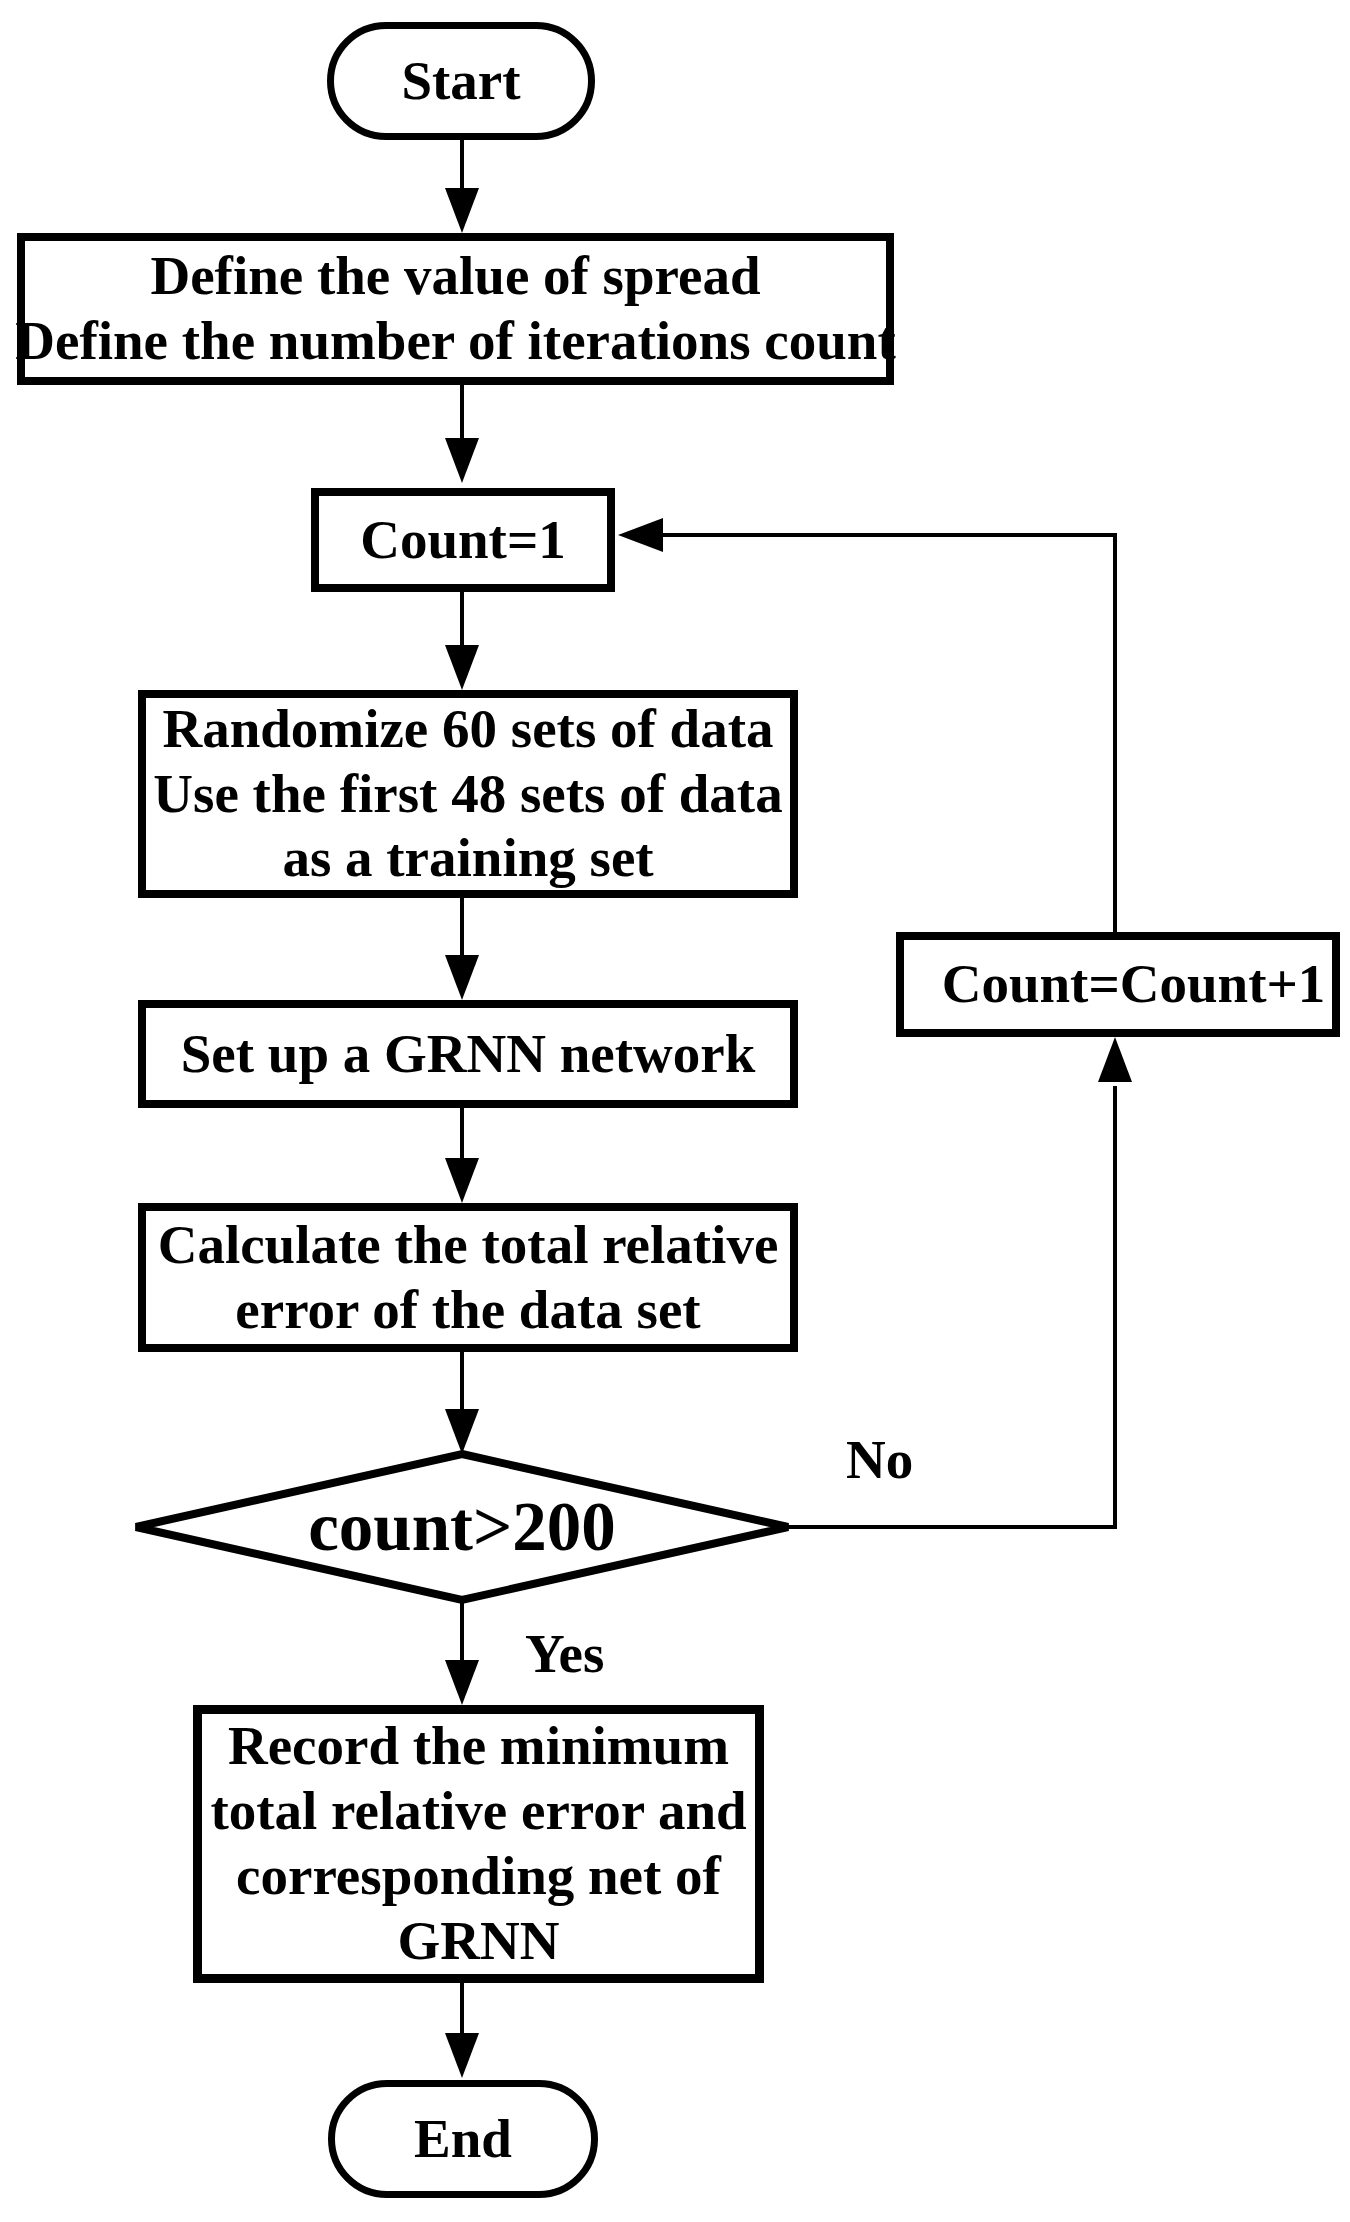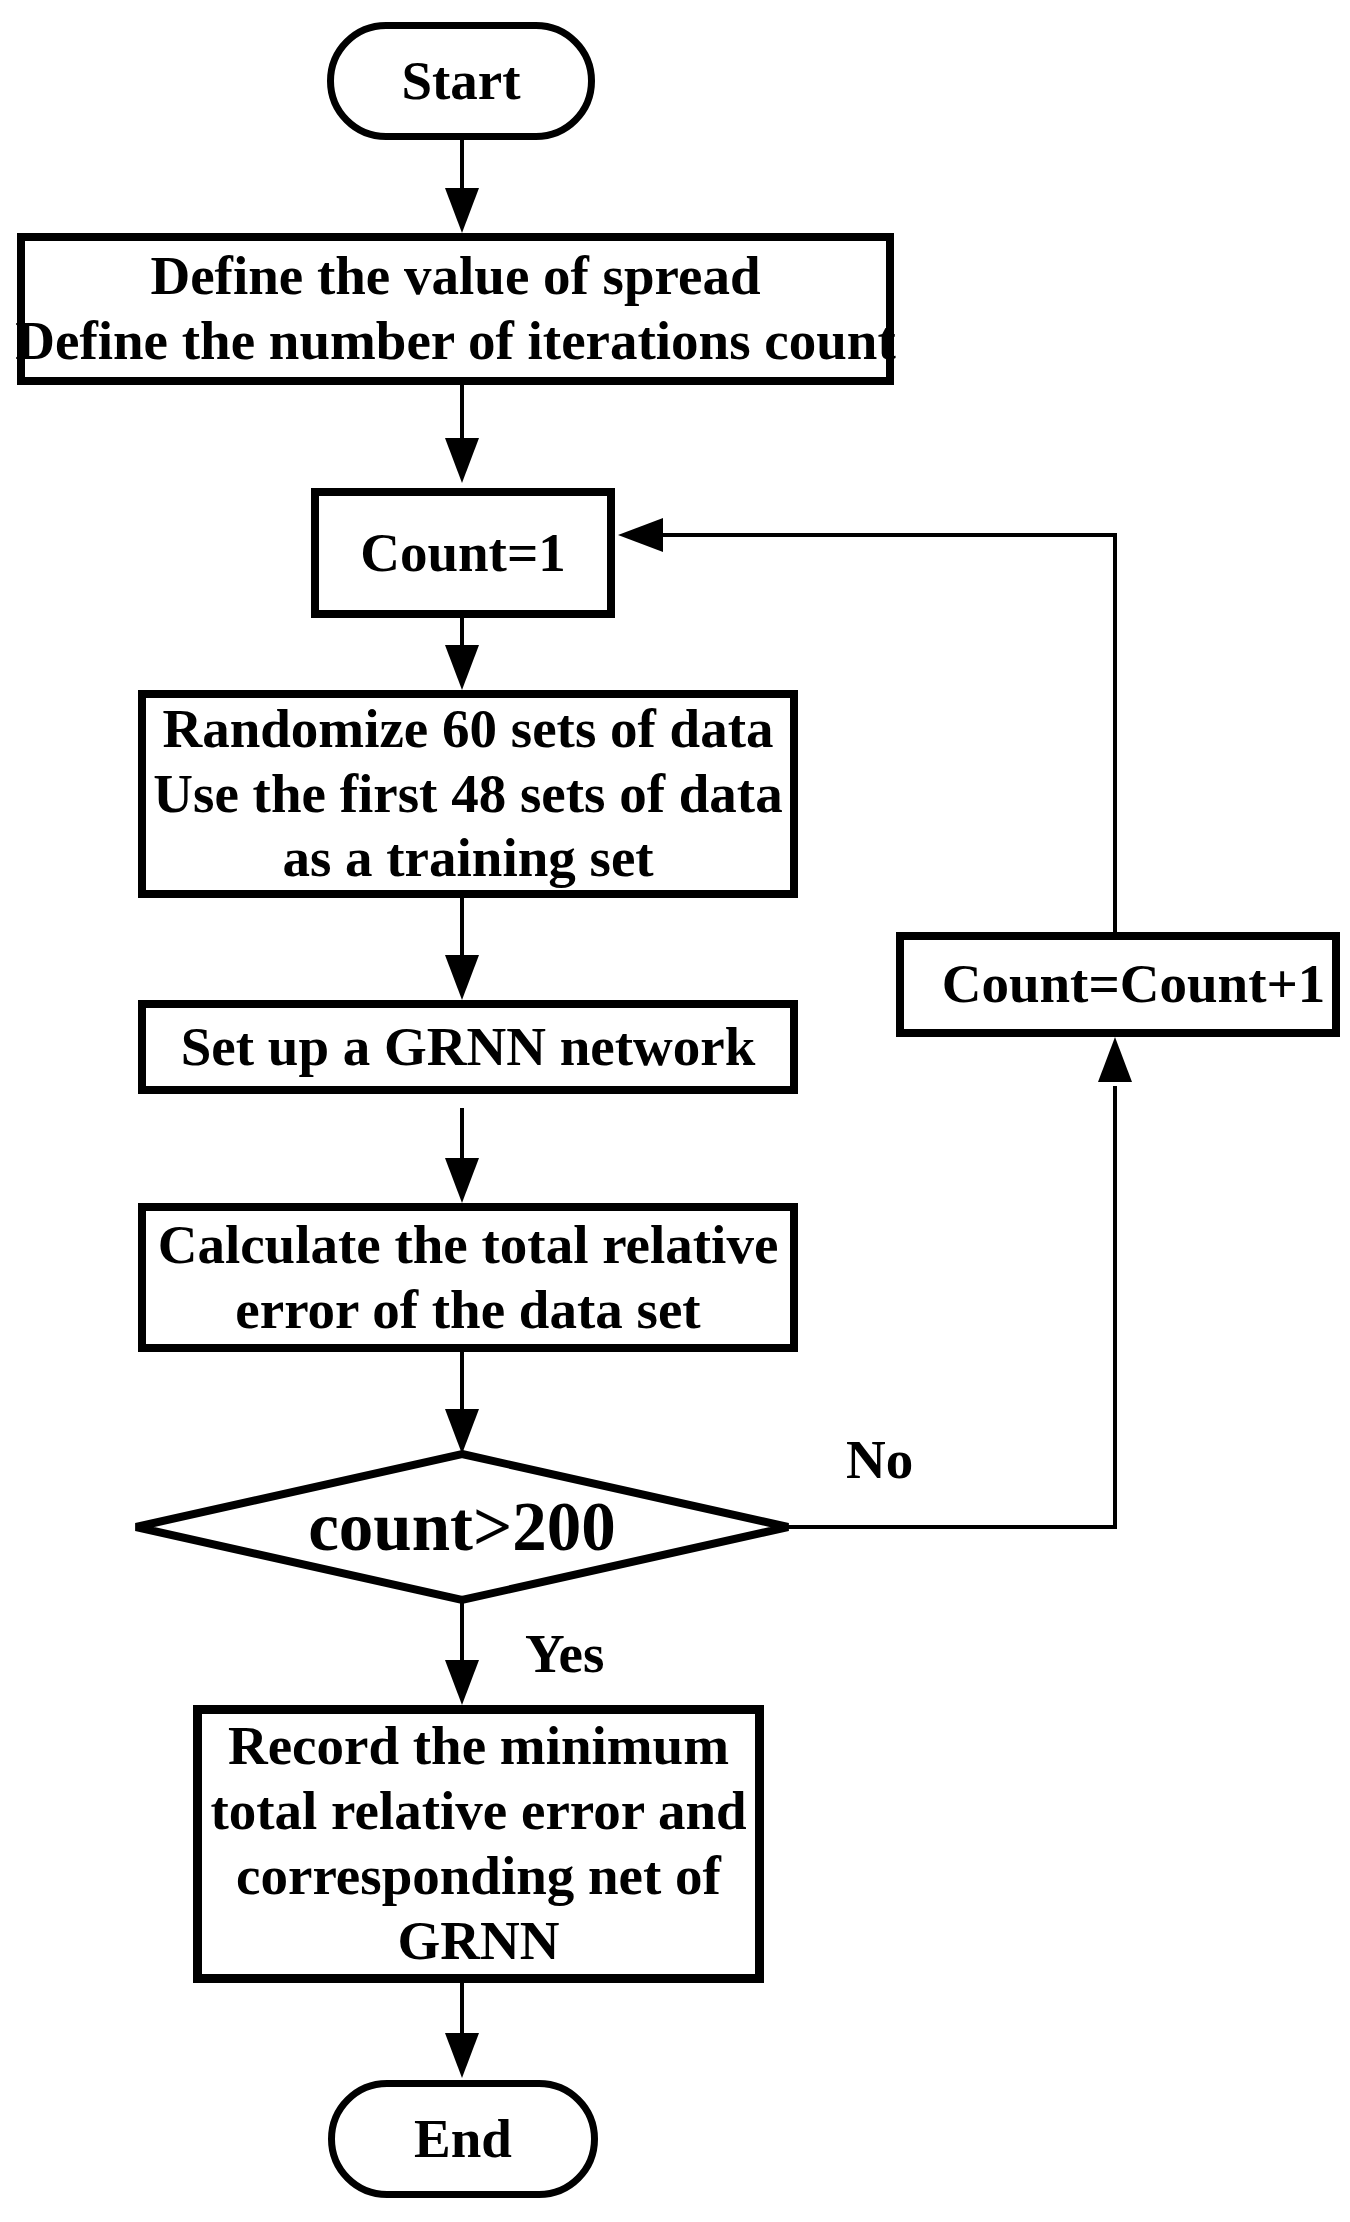--- a/index.html
+++ b/index.html
@@ -94,31 +94,31 @@
 
   <div class="node terminator" style="left:327px; top:22px; width:268px; height:118px;">
     <div>Start</div>
   </div>
 
   <div class="node" style="left:17px; top:233px; width:877px; height:152px;">
     <div>Define the value of spread</div>
     <div>Define the number of iterations count</div>
   </div>
 
-  <div class="node" style="left:311px; top:488px; width:304px; height:130px;">
+  <div class="node" style="left:311px; top:488px; width:304px; height:104px;">
     <div>Count=1</div>
   </div>
 
   <div class="node" style="left:138px; top:690px; width:660px; height:208px;">
     <div>Randomize 60 sets of data</div>
     <div>Use the first 48 sets of data</div>
     <div>as a training set</div>
   </div>
 
-  <div class="node" style="left:138px; top:1000px; width:660px; height:94px;">
+  <div class="node" style="left:138px; top:1000px; width:660px; height:108px;">
     <div>Set up a GRNN network</div>
   </div>
 
   <div class="node" style="left:138px; top:1203px; width:660px; height:149px;">
     <div>Calculate the total relative</div>
     <div>error of the data set</div>
   </div>
 
   <div class="decision-label" style="left:262px; top:1487px; width:400px; height:80px;">count&gt;200</div>
 

